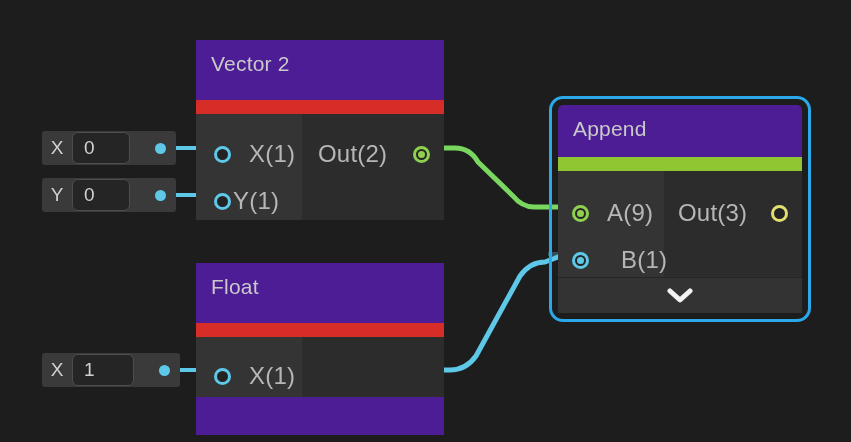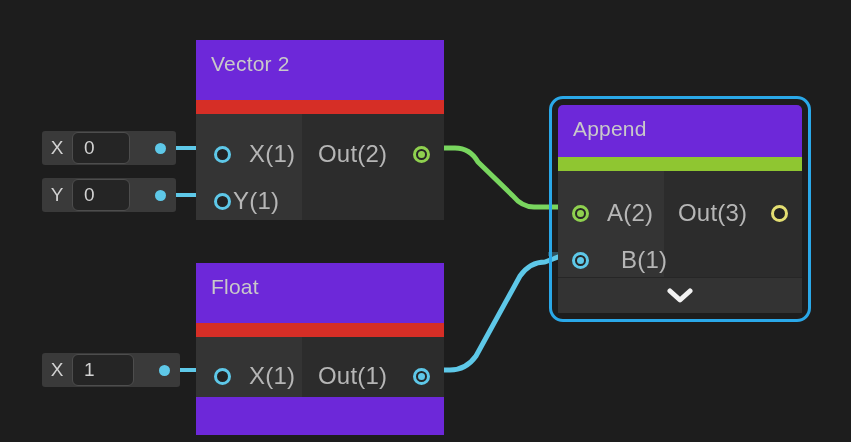--- a/index.html
+++ b/index.html
@@ -21,21 +21,21 @@
   #wires {
     position: absolute;
     left: 0; top: 0;
     width: 851px; height: 442px;
     pointer-events: none;
   }
 
   
   .node {
     position: absolute;
-    background: #6d28d9;
+    background: #4c1d95;
     box-sizing: border-box;
   }
   .node-title {
     color: #c9c9c9;
     font-size: 21px;
     letter-spacing: 0.2px;
     padding: 12px 0 0 15px;
     height: 100%;
     box-sizing: border-box;
     white-space: nowrap;
@@ -241,45 +241,41 @@
     <div class="node-body" style="top:74px; height:60px;">
       <div class="col-in" style="width:106px;"></div>
       <div class="col-out"></div>
     </div>
 
     <div class="port-row" style="left:18px; top:99px;">
       <div class="port hollow"></div>
       <span class="port-label" style="margin-left:18px;">X(1)</span>
     </div>
 
-    <div class="port-row" style="left:122px; top:99px; width:112px; justify-content:space-between;">
-      <span class="port-label out">Out(1)</span>
-      <div class="port donut cyan"></div>
-    </div>
   </div>
 
   <div class="widget" style="left:42px; top:353px; width:138px; height:34px;">
     <span class="widget-label">X</span>
     <div class="widget-value" style="width:62px;">1</div>
     <div class="widget-dot" style="right:10px;"></div>
   </div>
 
   <div class="selection" style="left:549px; top:96px; width:262px; height:226px;"></div>
 
   <div class="node selected" style="left:558px; top:105px; width:244px; height:208px;">
     <div class="node-title" style="height:52px;">Append</div>
     <div class="accent-bar" style="top:52px; background:#8fc631;"></div>
     <div class="node-body" style="top:66px; height:106px;">
       <div class="col-in" style="width:106px;"></div>
       <div class="col-out"></div>
     </div>
 
     <div class="port-row" style="left:14px; top:94px;">
       <div class="port donut"></div>
-      <span class="port-label" style="margin-left:18px;">A(2)</span>
+      <span class="port-label" style="margin-left:18px;">A(9)</span>
     </div>
     <div class="port-row" style="left:14px; top:141px;gap:14px;">
       <div class="port donut cyan"></div>
       <span class="port-label" style="margin-left:18px;">B(1)</span>
     </div>
 
     <div class="port-row" style="left:120px; top:94px; width:110px; justify-content:space-between;">
       <span class="port-label out">Out(3)</span>
       <div class="port hollow-yellow"></div>
     </div>

